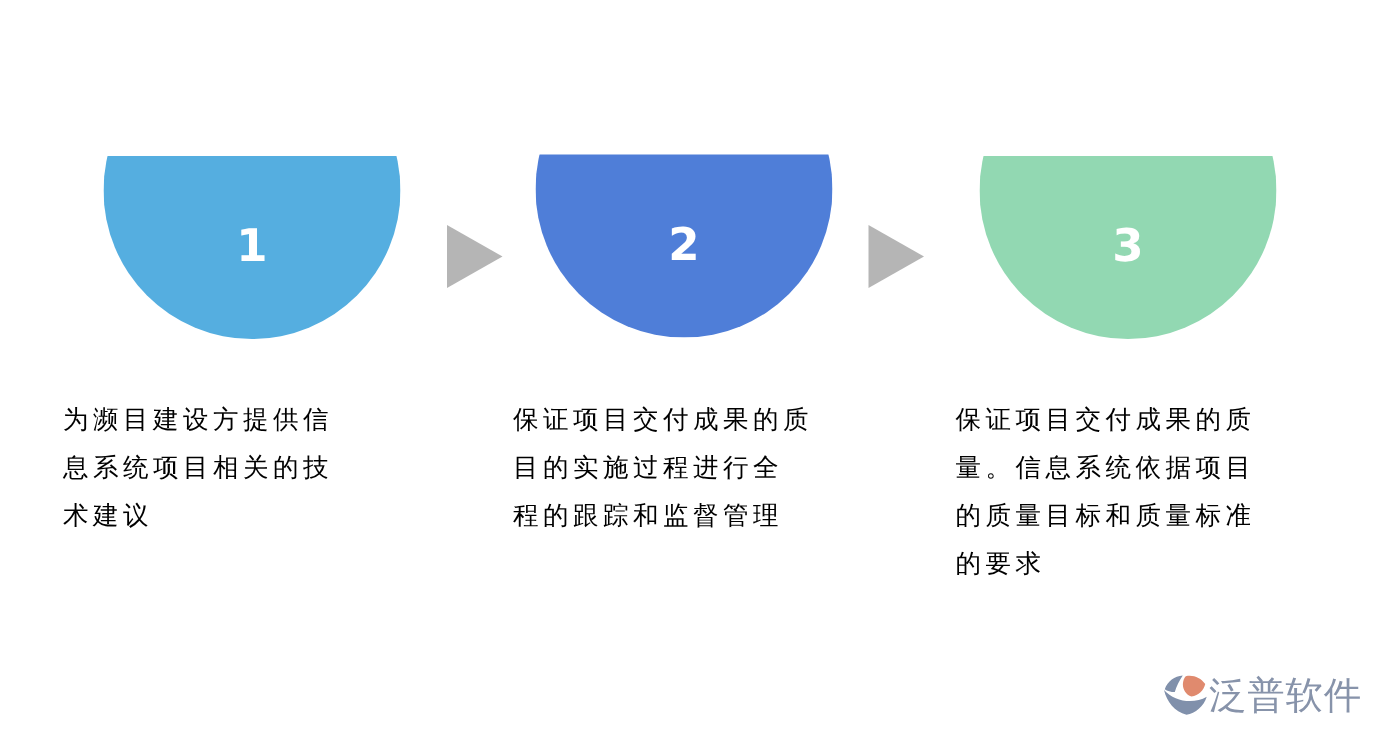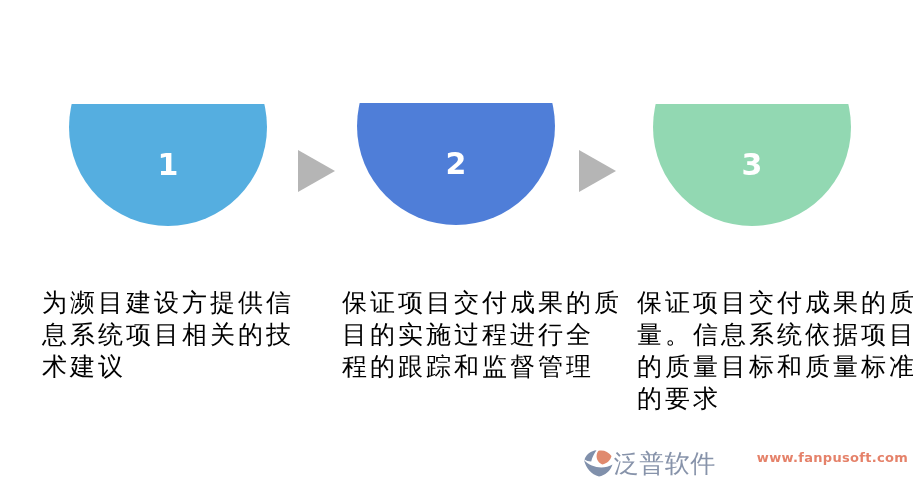--- a/index.html
+++ b/index.html
@@ -20,28 +20,28 @@
   
   .arrow{
     position:absolute;width:0;height:0;
     border-top:21px solid transparent;border-bottom:21px solid transparent;
     border-left:37px solid #b5b5b5;
   }
   .arrow1{left:298px;top:150px;}
   .arrow2{left:579px;top:150px;}
   
   .desc{
-    position:absolute;top:287px;color:#000;font-size:25px;line-height:32px;
+    position:absolute;top:264px;color:#000;font-size:17px;line-height:32px;
     letter-spacing:3px;white-space:pre-line;
   }
   .desc1{left:42px;width:282px;}
   .desc2{left:342px;width:282px;}
   .desc3{left:625px;width:294px;}
   
-  .logo{position:absolute;right:12px;top:450px;display:flex;flex-direction:row;align-items:flex-start;gap:41px;}
+  .logo{position:absolute;right:12px;top:450px;display:flex;flex-direction:column;align-items:flex-start;}
   .logo-row{display:flex;align-items:center;gap:1px;}
   .brand{font-size:25px;line-height:26px;letter-spacing:0.5px;}
   .url{font-size:13px;font-weight:bold;letter-spacing:0.3px;margin-top:0;}
 </style>
 </head>
 <body>
 
 <div class="stage">
 
   <div class="shape shape1">
@@ -81,16 +81,15 @@
 
           <path fill="#8090AB" d="M1 10 C3 18 8 24.5 16 26.5 C22 25.5 27.5 21 29.5 14.5 C21 19.5 8 18 1 10 Z"></path>
 
           <path fill="#8090AB" d="M1.5 9.5 C3.5 4 8 0.8 13.5 0.3 C11.2 3.8 9.3 7.2 8.2 11.4 C5.5 11.4 3.2 10.7 1.5 9.5 Z"></path>
 
           <path fill="#E08A6E" d="M15.5 0.8 C20.5 -0.3 25.5 1.8 28.5 6 C27.5 10.3 24.2 13.4 19.3 14.4 C15.5 13.2 13.4 9.4 13.6 5.9 C13.7 3.9 14.4 2 15.5 0.8 Z"></path>
         </svg>
       </span>
       <span class="brand" style="color: rgb(135, 147, 170);">泛普软件</span>
     </div>
-    <span class="url" style="color: rgb(229, 130, 106);">www.fanpusoft.com</span>
   </div>
 
 </div>
 
 </body></html>

